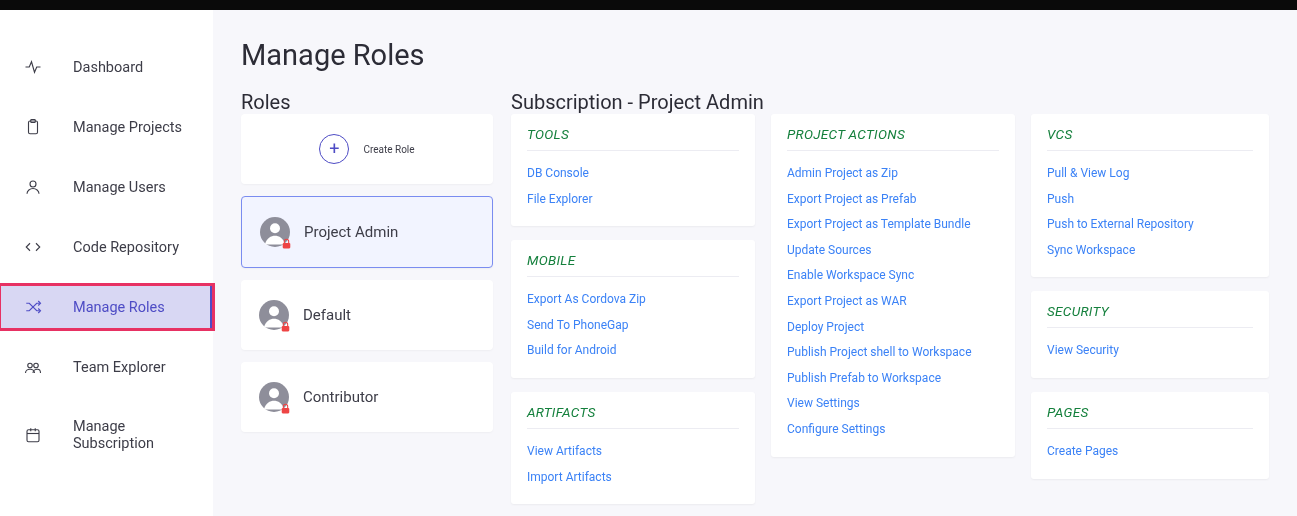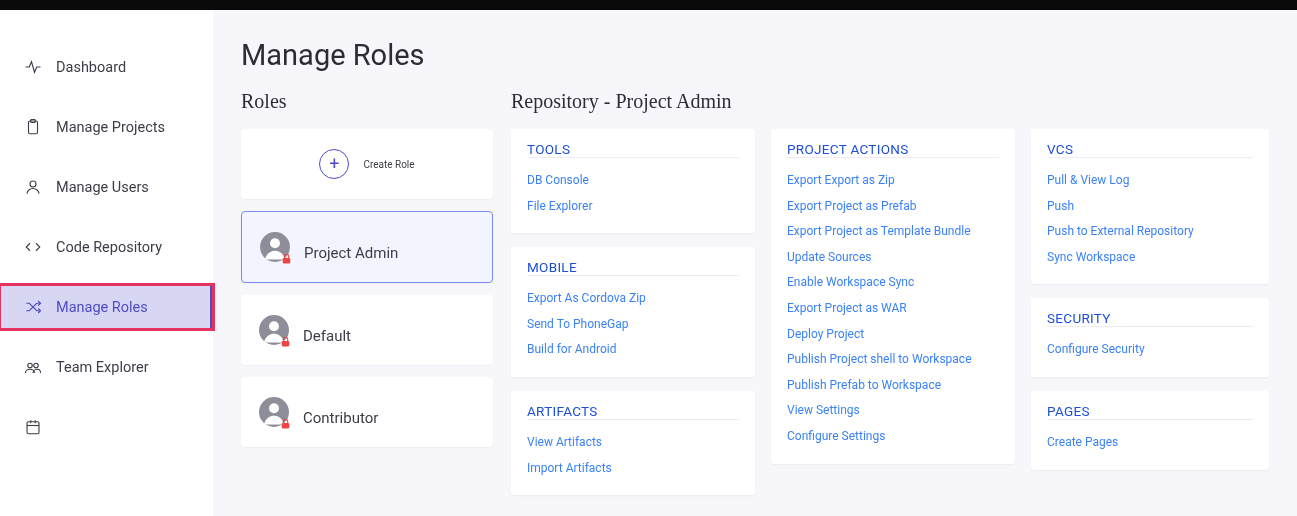--- a/index.html
+++ b/index.html
@@ -21,21 +21,21 @@
 }
 .sidebar {
   width: 213px;
   background: #fff;
   padding-top: 35px;
   flex-shrink: 0;
 }
 .side-item {
   display: flex;
   align-items: center;
-  gap: 14px;
+  gap: 31px;
   padding: 13px 24px;
   font-size: 14.5px;
   color: #3d3d48;
   cursor: pointer;
   margin-bottom: 16px;
 }
 .side-item svg { width: 18px; height: 18px; stroke: #3d3d48; fill: none; stroke-width: 1.5; flex-shrink:0;}
 .side-item.active {
   background: #d8d7f3;
   color: #4e4cc5;
@@ -66,22 +66,21 @@
   width: 252px;
   flex-shrink: 0;
 }
 .perm-col {
   flex: 1;
 }
 .section-title {
   font-size: 20px;
   font-weight: 400;
   color: #2c2c36;
-  margin-bottom: 16px;
-  font-family: Liberation Serif, serif;
+  margin-bottom: 0;
 }
 .create-role-btn {
   display: flex;
   align-items: center;
   justify-content: center;
   gap: 14px;
   background: #fff;
   border-radius: 4px;
   padding: 20px 0;
   margin-bottom: 12px;
@@ -99,21 +98,21 @@
   color: #4e4cc5;
   font-size: 18px;
   line-height: 1;
 }
 .create-role-btn span.lbl {
   font-size: 10px;
   color: #3d3d48;
 }
 .role-card {
   display: flex;
-  align-items: flex-end;
+  align-items: center;
   gap: 14px;
   background: #fff;
   border-radius: 4px;
   padding: 20px 18px;
   margin-bottom: 12px;
   cursor: pointer;
   box-shadow: 0 1px 2px rgba(0,0,0,0.04);
 }
 .role-card.selected {
   background: #f2f4ff;
@@ -149,23 +148,25 @@
 .perm-card {
   background: #fff;
   border-radius: 3px;
   padding: 12px 16px 14px 16px;
   margin-bottom: 14px;
   box-shadow: 0 1px 2px rgba(0,0,0,0.05);
 }
 .perm-group-title {
   font-size: 13.5px;
   letter-spacing: 0.3px;
-  color: #1d4ed8;
+  color: #15803d;
+  padding-bottom: 8px;
   border-bottom: 1px solid #ececf2;
   margin-bottom: 10px;
+  font-style: italic;
 }
 .perm-item {
   font-size: 12px;
   color: #3b82f6;
   padding: 5px 0;
   line-height: 1.3;
 }
 </style>
 </head>
 <body>
@@ -219,20 +220,21 @@
         </svg>
       <span>Team Explorer</span>
     </div>
     <div class="side-item">
       <svg viewBox="0 0 24 24">
           <rect x="4" y="5" width="16" height="16" rx="2"></rect>
           <line x1="4" y1="10" x2="20" y2="10"></line>
           <line x1="9" y1="3" x2="9" y2="7"></line>
           <line x1="15" y1="3" x2="15" y2="7"></line>
         </svg>
+      <span>Manage Subscription</span>
     </div>
   </div>
 
   <div class="main">
     <div class="page-title">Manage Roles</div>
     <div class="columns">
 
       <div class="roles-col">
         <div class="section-title">Roles</div>
         <div class="create-role-btn">
@@ -277,21 +279,21 @@
             <svg class="lock" viewBox="0 0 24 24">
                 <rect x="5" y="11" width="14" height="10" rx="2" fill="#e44"></rect>
                 <path d="M8 11V8a4 4 0 018 0v3" fill="none" stroke="#e44" stroke-width="2"></path>
               </svg>
           </div>
           <span class="role-label">Contributor</span>
         </div>
       </div>
 
       <div class="perm-col">
-        <div class="section-title">Repository - Project Admin</div>
+        <div class="section-title">Subscription - Project Admin</div>
         <div class="perm-columns">
           <div class="perm-subcol" id="perm-col1">
               <div class="perm-card">
                 <div class="perm-group-title">TOOLS</div>
                 <div class="perm-item">DB Console</div>
                 <div class="perm-item">File Explorer</div>
               </div>
               <div class="perm-card">
                 <div class="perm-group-title">MOBILE</div>
                 <div class="perm-item">Export As Cordova Zip</div>
@@ -300,21 +302,21 @@
               </div>
               <div class="perm-card">
                 <div class="perm-group-title">ARTIFACTS</div>
                 <div class="perm-item">View Artifacts</div>
                 <div class="perm-item">Import Artifacts</div>
               </div>
             </div>
           <div class="perm-subcol" id="perm-col2">
               <div class="perm-card">
                 <div class="perm-group-title">PROJECT ACTIONS</div>
-                <div class="perm-item">Export Export as Zip</div>
+                <div class="perm-item">Admin Project as Zip</div>
                 <div class="perm-item">Export Project as Prefab</div>
                 <div class="perm-item">Export Project as Template Bundle</div>
                 <div class="perm-item">Update Sources</div>
                 <div class="perm-item">Enable Workspace Sync</div>
                 <div class="perm-item">Export Project as WAR</div>
                 <div class="perm-item">Deploy Project</div>
                 <div class="perm-item">Publish Project shell to Workspace</div>
                 <div class="perm-item">Publish Prefab to Workspace</div>
                 <div class="perm-item">View Settings</div>
                 <div class="perm-item">Configure Settings</div>
@@ -323,21 +325,21 @@
           <div class="perm-subcol" id="perm-col3">
               <div class="perm-card">
                 <div class="perm-group-title">VCS</div>
                 <div class="perm-item">Pull &amp; View Log</div>
                 <div class="perm-item">Push</div>
                 <div class="perm-item">Push to External Repository</div>
                 <div class="perm-item">Sync Workspace</div>
               </div>
               <div class="perm-card">
                 <div class="perm-group-title">SECURITY</div>
-                <div class="perm-item">Configure Security</div>
+                <div class="perm-item">View Security</div>
               </div>
               <div class="perm-card">
                 <div class="perm-group-title">PAGES</div>
                 <div class="perm-item">Create Pages</div>
               </div>
             </div>
         </div>
       </div>
 
     </div>

